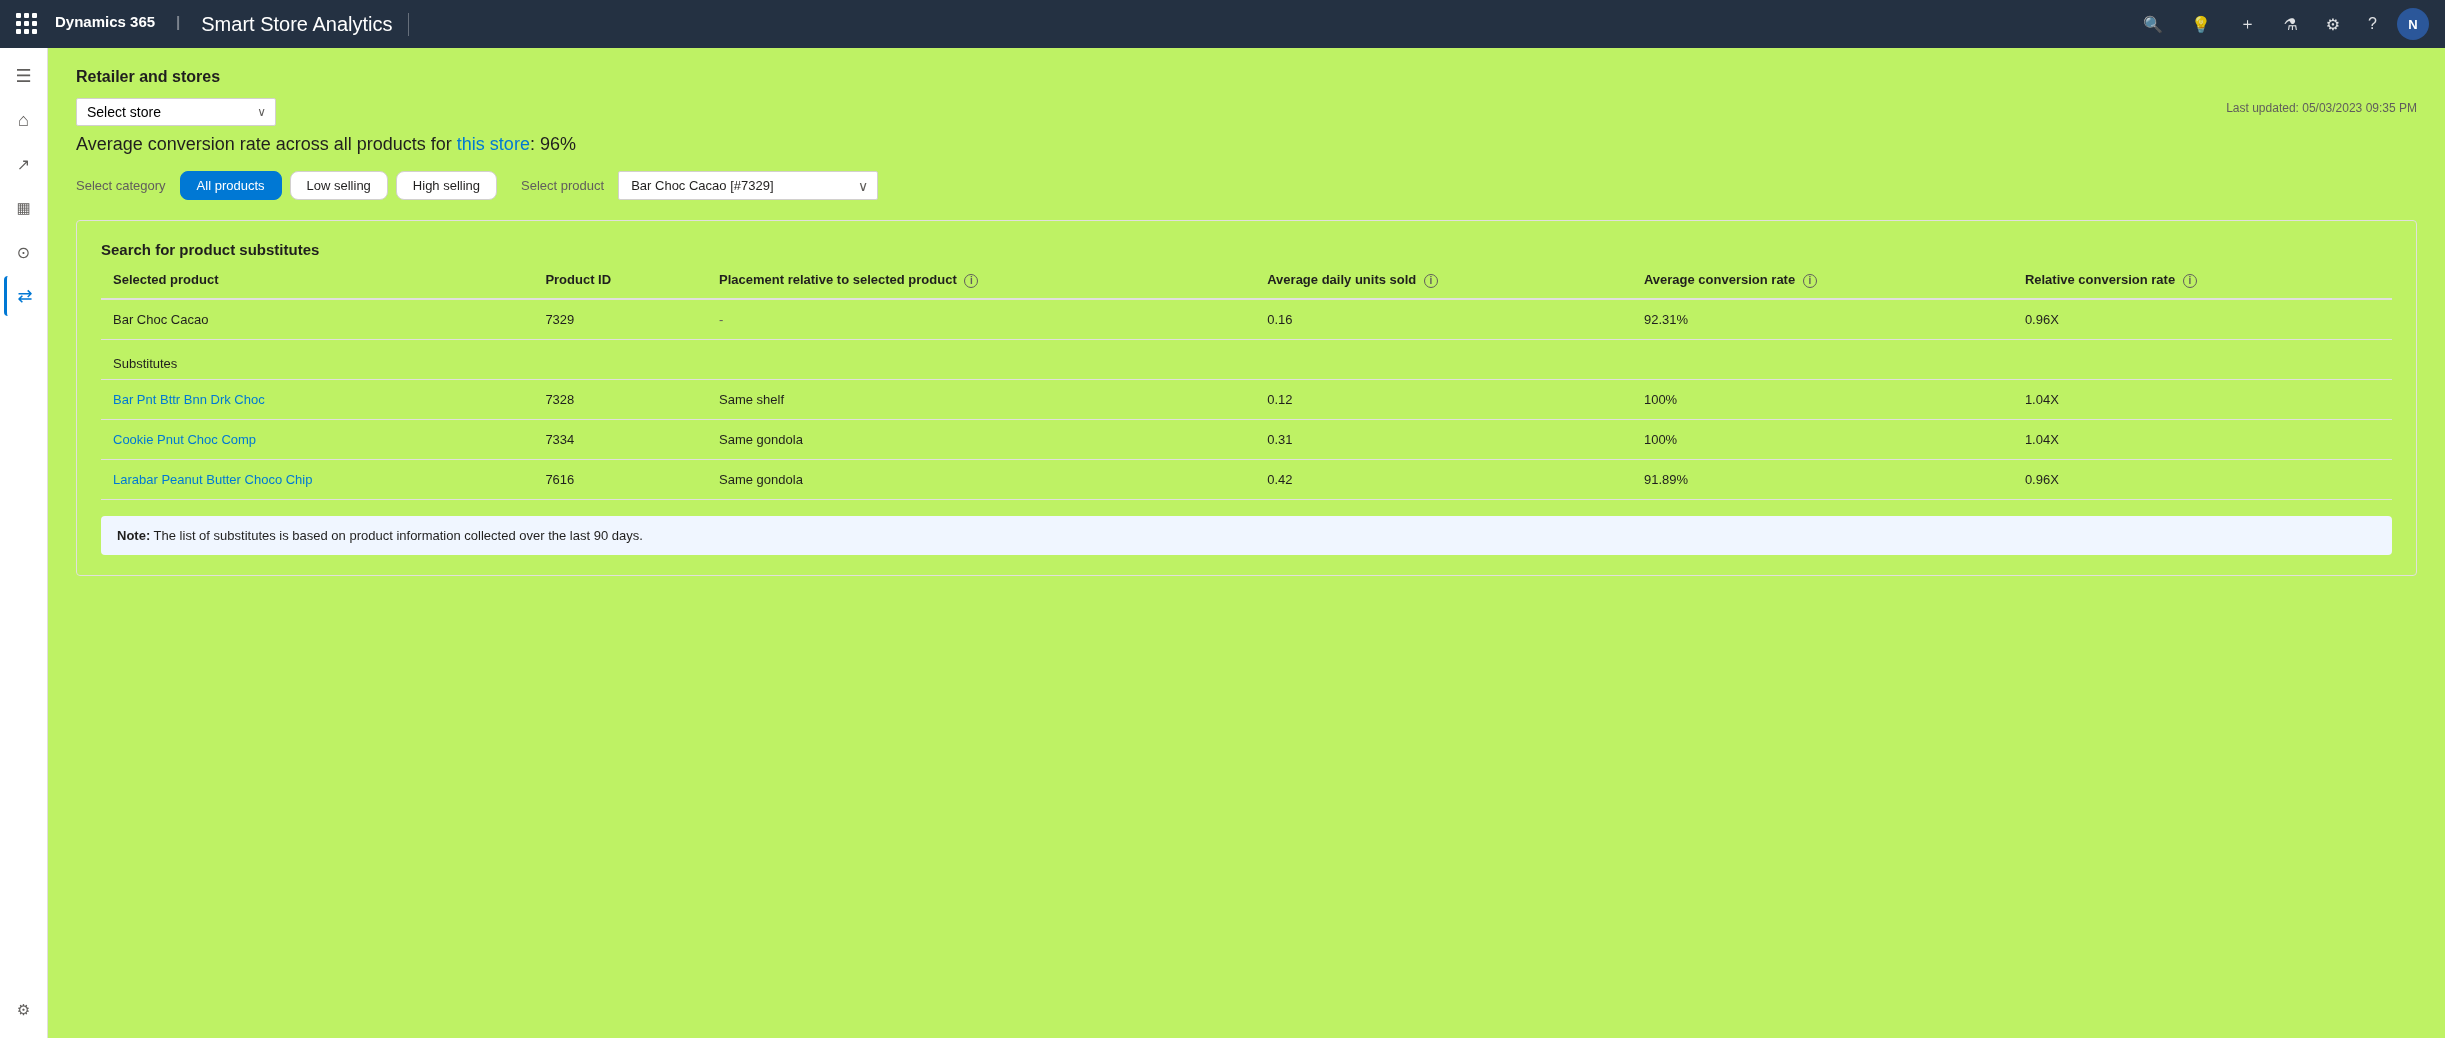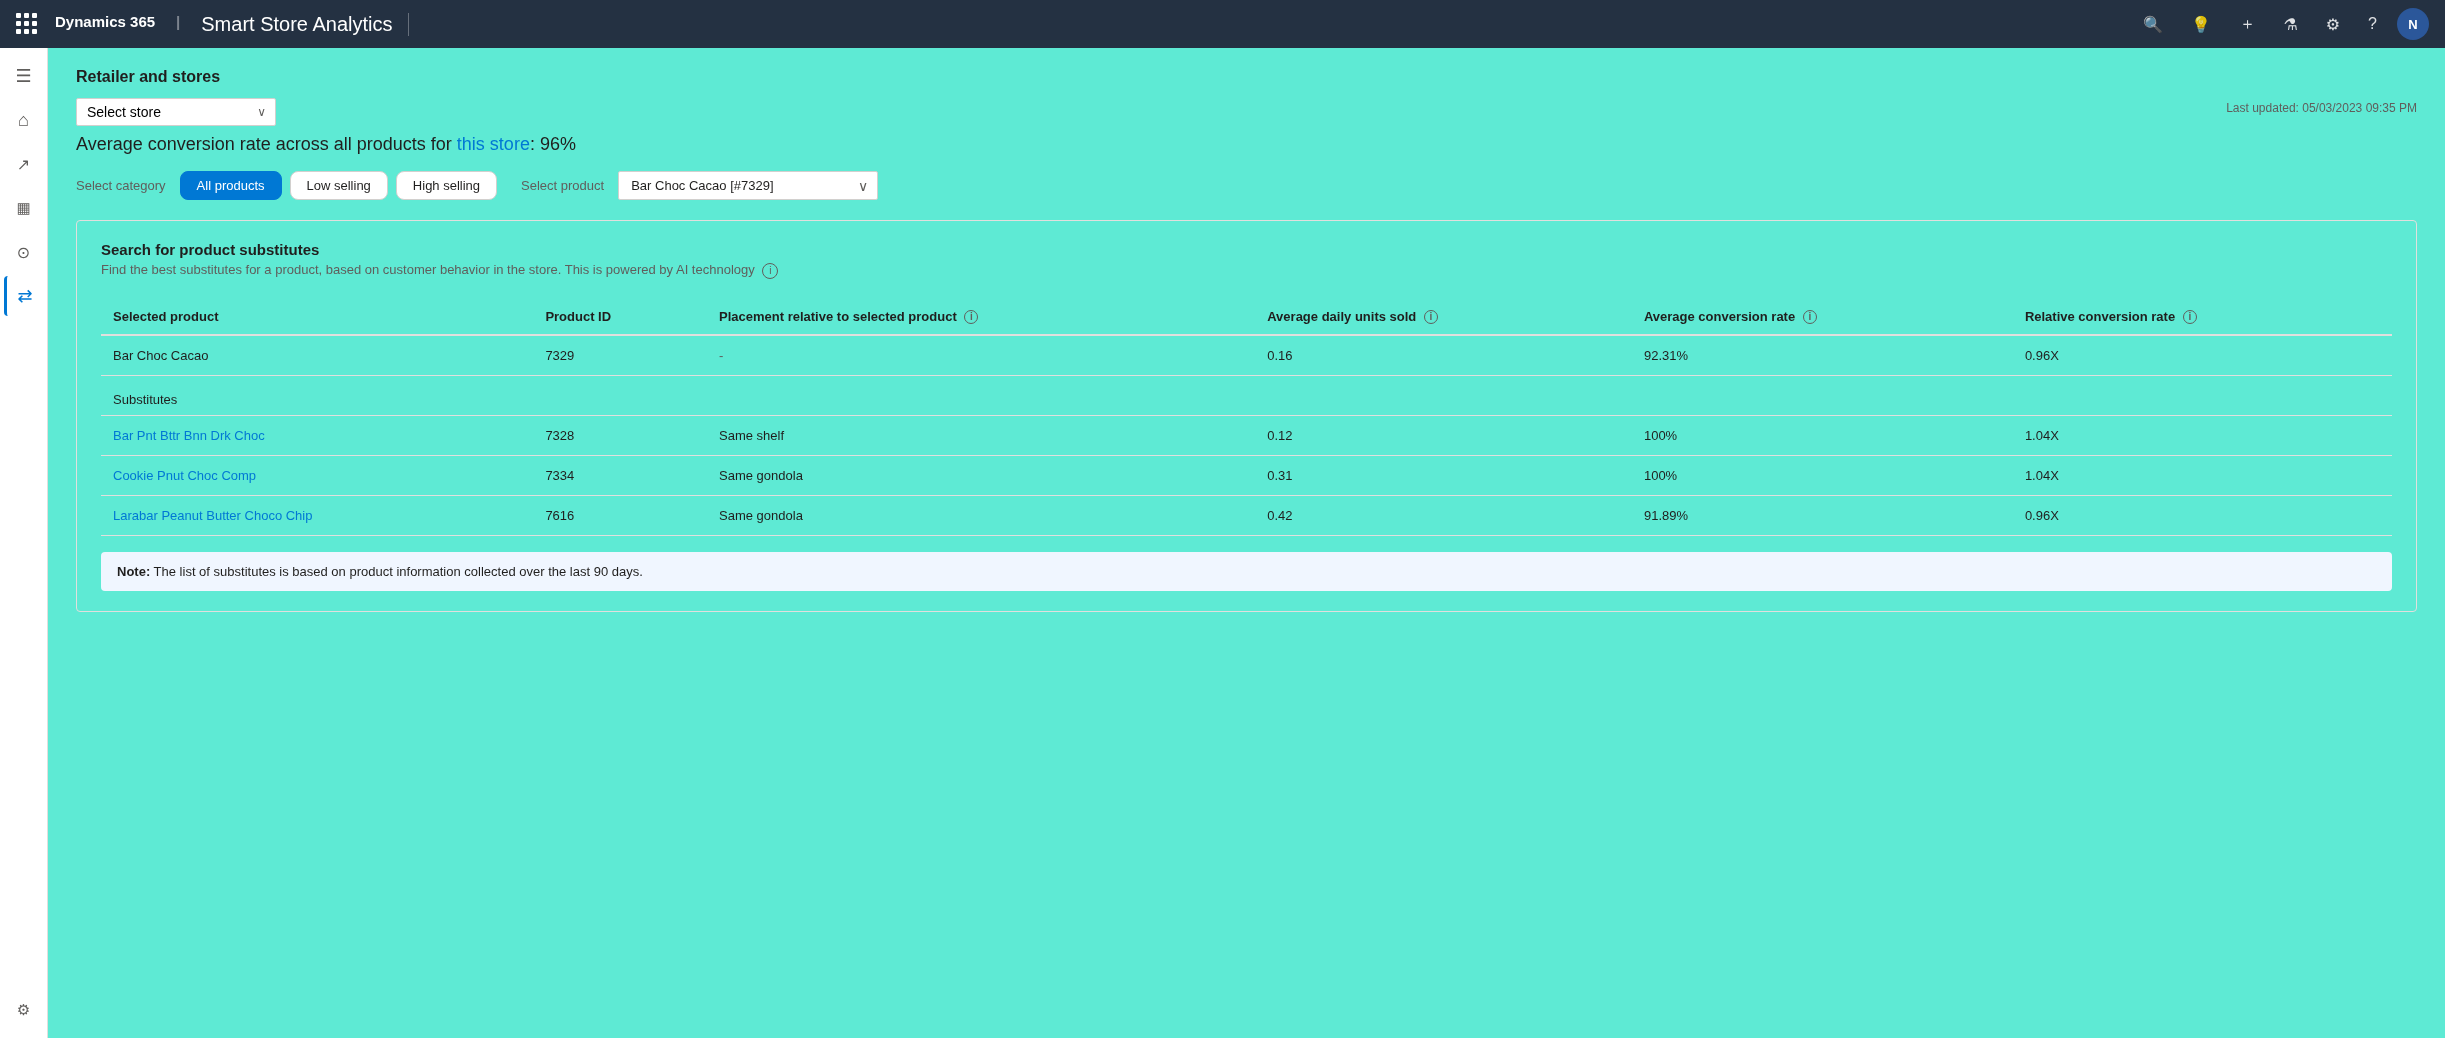--- a/index.html
+++ b/index.html
@@ -62,21 +62,21 @@
     }
     .sidebar-item.active-bar {
       border-left: 3px solid #0078d4;
       color: #0078d4;
     }
 
     
     .main-content {
       flex: 1;
       overflow-y: auto;
-      background: #5eead4;
+      background: #bef264;
       padding: 20px 28px;
     }
 
     .page-title { font-size: 16px; font-weight: 600; color: #201f1e; margin-bottom: 12px; }
     .dropdown-select {
       border: 1px solid #d2d0ce;
       border-radius: 2px;
       padding: 5px 48px 5px 10px;
       font-size: 14px;
       min-width: 200px;
@@ -302,24 +302,20 @@
       <div class="product-dropdown-wrapper">
         <select class="product-dropdown">
           <option value="7329">Bar Choc Cacao [#7329]</option>
         </select>
         <span class="product-dropdown-chevron">∨</span>
       </div>
     </div>
 
     <div class="section-box">
       <div class="section-title">Search for product substitutes</div>
-      <div class="section-subtitle">
-        <span>Find the best substitutes for a product, based on customer behavior in the store. This is powered by AI technology</span>
-        <span class="info-icon" style="display:inline-flex;align-items:center;justify-content:center;width:16px;height:16px;border-radius:50%;border:1px solid #605e5c;font-size:10px;color:#605e5c;margin-left:4px;cursor:pointer;">i</span>
-      </div>
 
       <table>
         <thead>
           <tr>
             <th>
               <span>Selected product</span>
             </th>
             <th>
               <span>Product ID</span>
             </th>

